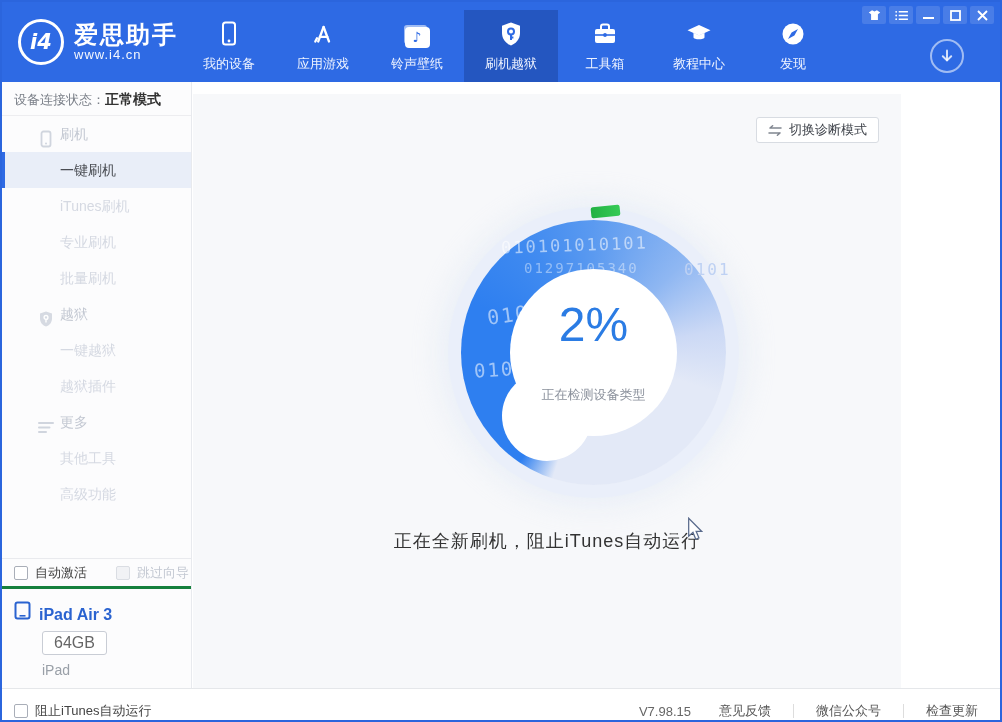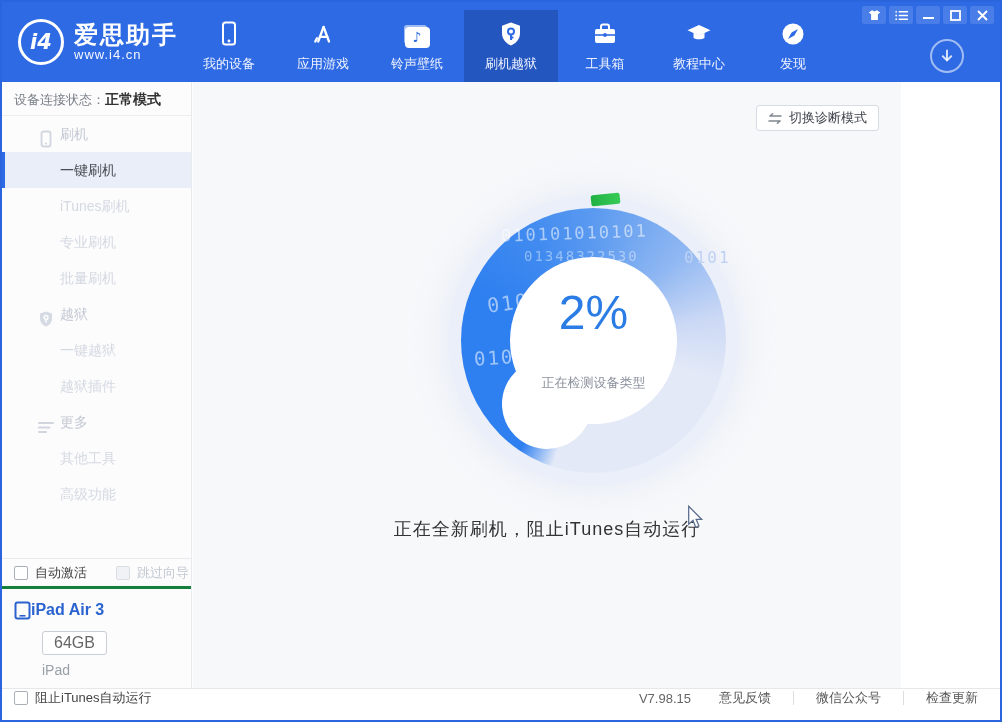--- a/index.html
+++ b/index.html
@@ -43,27 +43,27 @@
   .menu li.selected::before { content:""; position:absolute; left:0; top:0; width:3px; height:100%; background:#2e6ae4; }
   .gicon { position:absolute; left:35px; top:9px; }
   .side-spacer { flex:1; }
   .options-row { height:31px; border-top:1px solid #e9eaee; border-bottom:3px solid #15803d; display:flex; align-items:center; padding-left:12px;gap:9px; }
   .opt { display:flex; align-items:center; gap:7px; font-size:13px; color:#444; cursor:pointer; }
   .opt + .opt { margin-left:20px; }
   .opt.disabled { color:#c3c8d2; }
   .cbox { width:14px; height:14px; border:1px solid #a9aeb8; border-radius:2px; background:#fff; }
   .opt.disabled .cbox { border-color:#dadde3; background:#f1f2f5; }
   .device-panel { padding:12px 12px 10px 12px; }
-  .dev-row { display:flex; align-items:flex-start; }
+  .dev-row { display:flex; align-items:flex-end; gap:8px; }
   .dev-name { color:#2a63d0; font-size:16px; font-weight:bold; }
   .dev-badge { display:inline-block; margin:7px 0 0 28px; padding:2px 11px; border:1px solid #c9cdd5; border-radius:3px; font-size:16px; color:#666; background:#fff; }
   .dev-model { margin:7px 0 0 28px; font-size:14px; color:#9aa0a8; }
 
   
-  .main { position:absolute; left:191px; top:80px; width:708px; height:606px; background:#f7f8fa; overflow:hidden;padding-left:28px; }
+  .main { position:absolute; left:191px; top:92px; width:708px; height:606px; background:#f7f8fa; overflow:hidden;padding-left:28px; }
   .diag-btn { position:absolute; top:23px; right:22px; height:26px; display:inline-flex; align-items:center; gap:7px; padding:0 11px;
               background:#fff; border:1px solid #d8dce2; border-radius:3px; font-size:13px; color:#3c4048; cursor:pointer; }
 
   .ring { position:absolute; left:268px; top:126px; width:265px; height:265px; border-radius:50%;
           background:conic-gradient(from 0deg,
             #5b9af0 0deg, #8fb7f2 45deg, #ccd9f5 80deg,
             #e3e9f7 108deg, #e3e9f7 198deg,
             #2e7ff0 214deg, #2e7ff0 292deg, #418bf0 330deg, #5b9af0 360deg);
           box-shadow:0 0 0 13px #eaeffa, 0 0 30px 20px rgba(216,226,245,.45); }
   .bin { position:absolute; font-family:"DejaVu Sans Mono",monospace; color:rgba(255,255,255,.55); letter-spacing:2px; z-index:2; white-space:nowrap; }
@@ -77,21 +77,21 @@
           display:flex; flex-direction:column; align-items:center; justify-content:center; gap:13px; }
   .pct { font-size:48px; color:#2b7ce4; line-height:1; }
   .stage { font-size:13px; color:#8b919c;margin-top:24px; }
   .green-marker { position:absolute; left:398px; top:112px; width:29px; height:11px; border-radius:2px;
                   background:linear-gradient(90deg,#22b143,#36cb56); transform:rotate(-6deg); z-index:4; }
   .status-line { position:absolute; left:0; right:0; top:435px; text-align:center; font-size:18px; color:#333; letter-spacing:1px; }
   .cursor { position:absolute; left:494px; top:423px; z-index:10; }
 
   
   .footer { position:absolute; left:0; bottom:0; width:998px; height:32px; background:#fff; border-top:1px solid #e5e7ea;
-            display:flex; align-items:flex-start; justify-content:space-between; padding:0 22px 0 12px; }
+            display:flex; align-items:flex-end; justify-content:space-between; padding:0 22px 0 12px; }
   .f-left { display:flex; align-items:center; gap:7px; font-size:13px; color:#444; cursor:pointer; }
   .f-right { display:flex; align-items:center; font-size:13px; color:#555; }
   .f-version { color:#666; margin-right:28px; }
   .f-link { cursor:pointer; white-space:nowrap; }
   .vdiv { width:1px; height:14px; background:#ddd; margin:0 22px; }
 </style>
 </head>
 <body>
 
 <div class="window">
@@ -305,21 +305,21 @@
     <button class="diag-btn">
       <svg width="14" height="11" viewBox="0 0 14 11" fill="none" stroke="#808690" stroke-width="1.5" stroke-linecap="round">
           <path d="M13 3 H2 M2 3 L4.6 0.8"></path>
           <path d="M1 8 H12 M12 8 L9.4 10.2"></path>
         </svg>
       <span>切换诊断模式</span>
     </button>
 
     <div class="ring"></div>
     <span class="bin bin-t1">010101010101</span>
-    <span class="bin bin-t2">01348322530</span>
+    <span class="bin bin-t2">01297105340</span>
     <span class="bin bin-l1">0101</span>
     <span class="bin bin-l2">0101</span>
     <span class="bin bin-r1">0101</span>
     <div class="cloud"></div>
     <div class="hole">
       <span class="pct">2%</span>
       <span class="stage">正在检测设备类型</span>
     </div>
     <div class="green-marker"></div>
 

